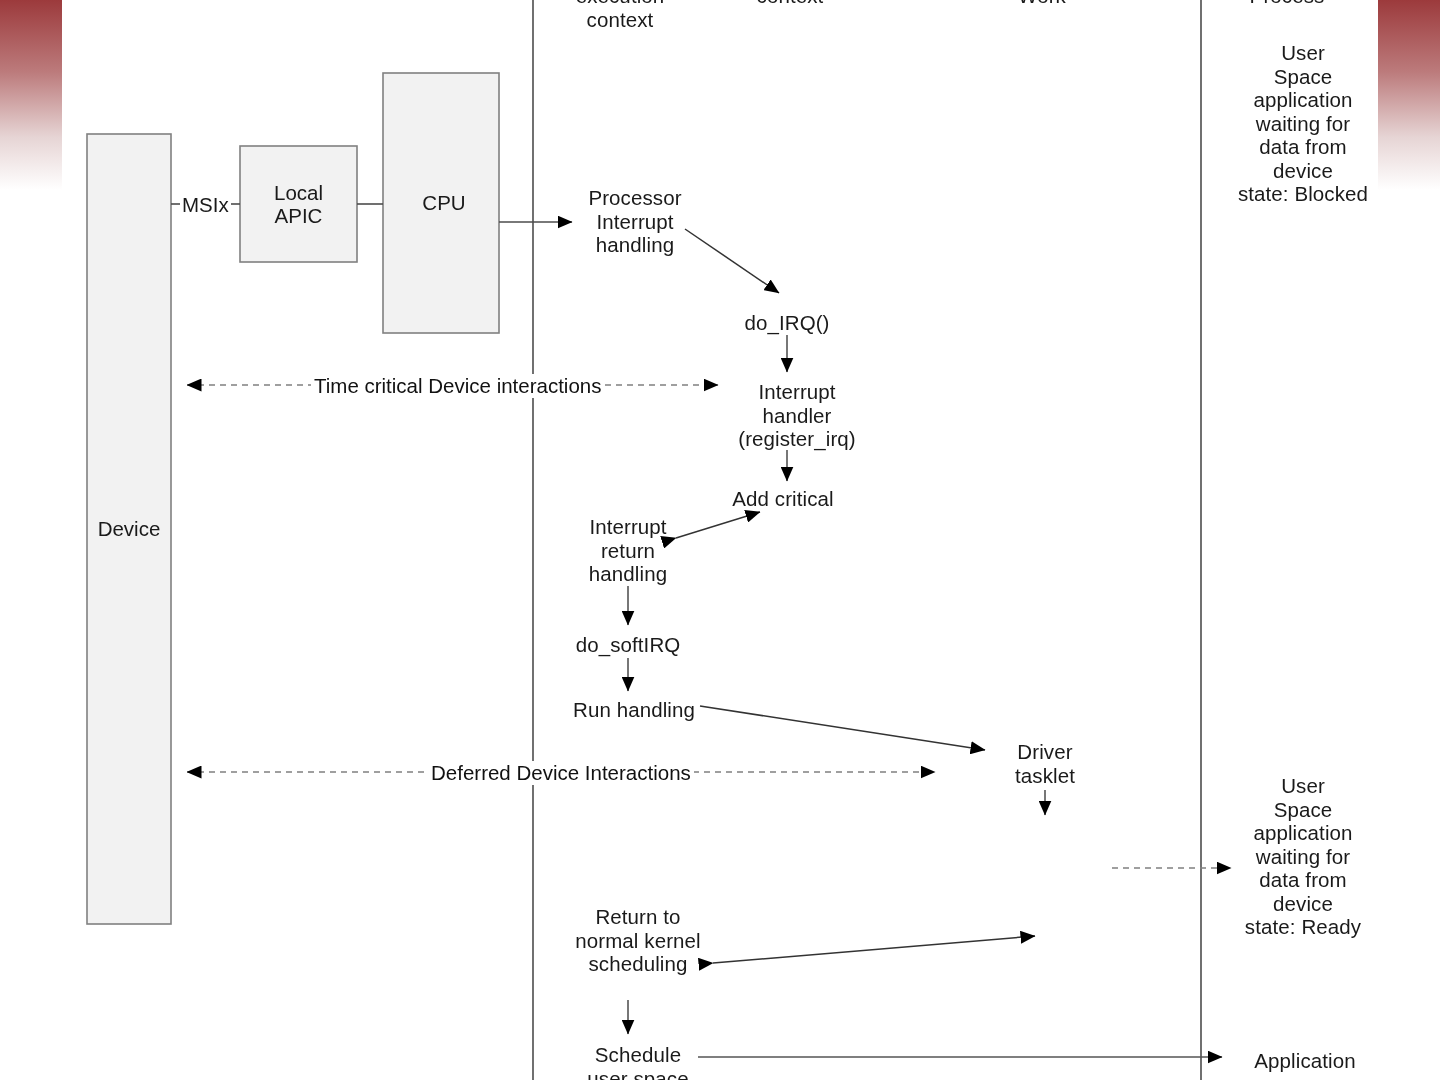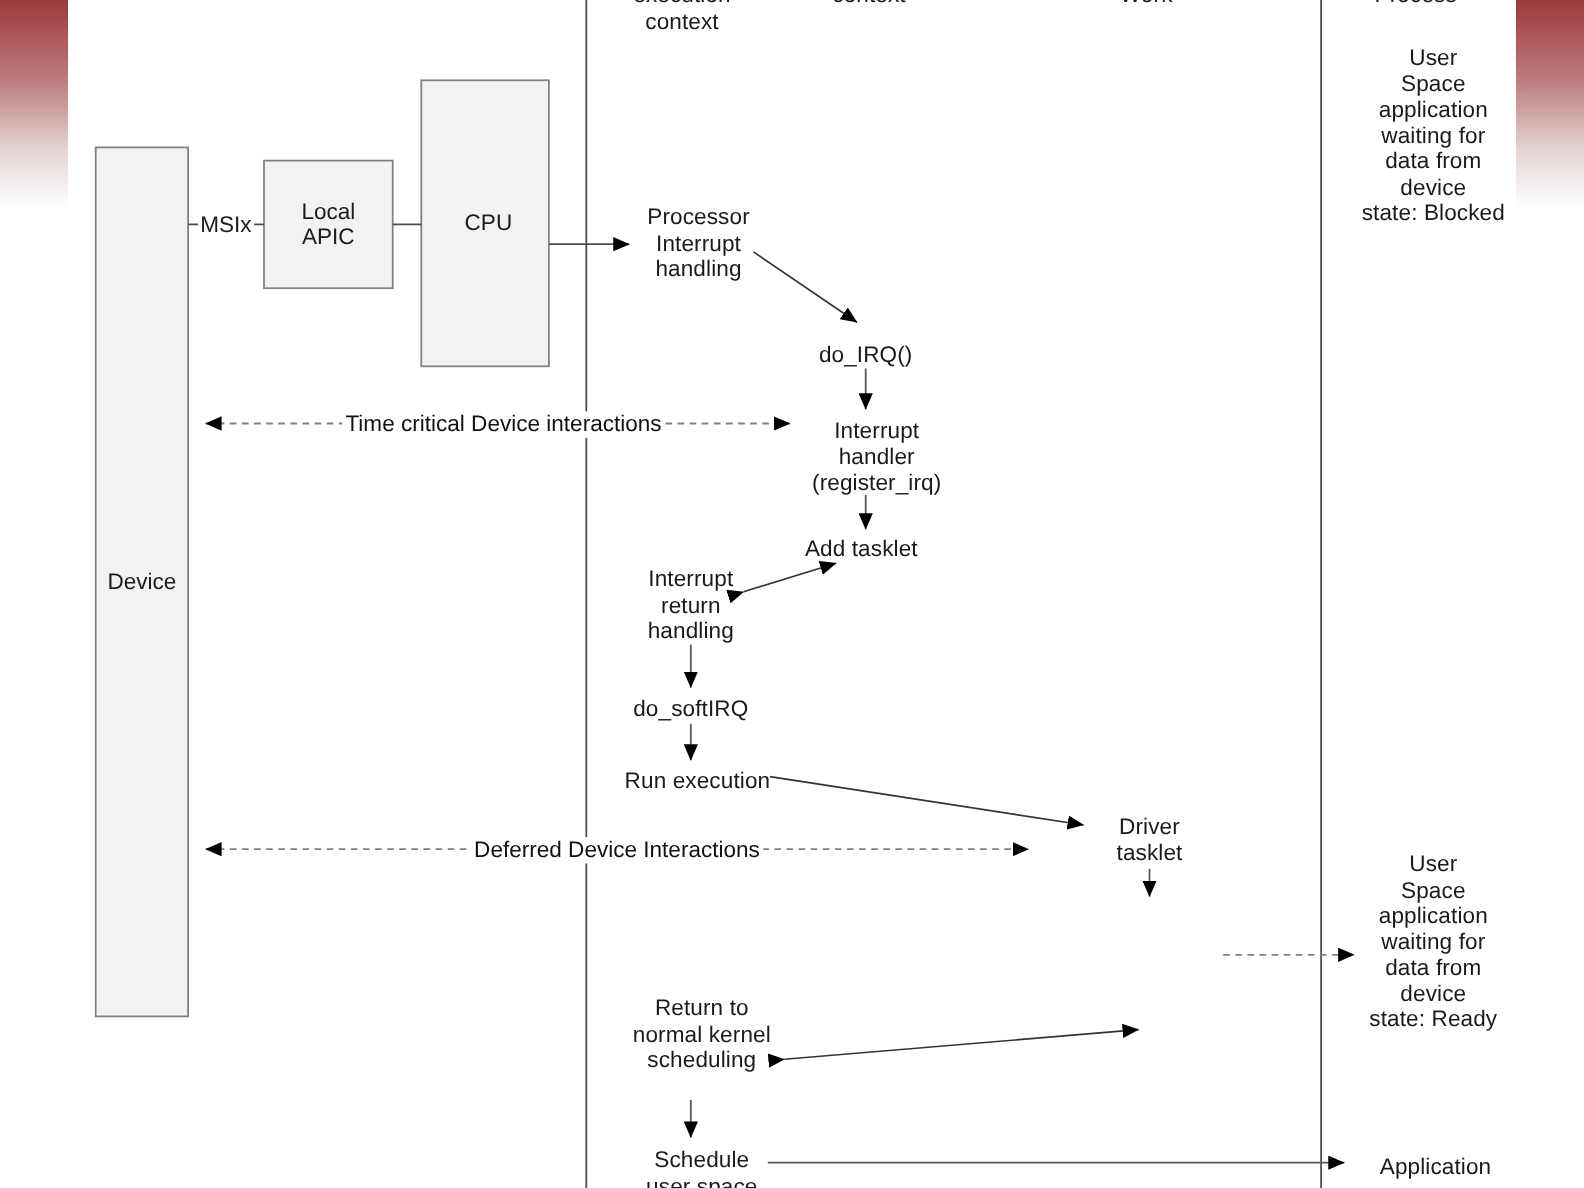--- a/index.html
+++ b/index.html
@@ -159,26 +159,26 @@
 
   <div class="smalltag" style="left:180px;top:193px;text-align:center;">MSIx</div>
 
   <div class="node" style="left:555px;top:186px;width:160px;">Processor
 Interrupt
 handling</div>
   <div class="node" style="left:707px;top:311px;width:160px;">do_IRQ()</div>
   <div class="node" style="left:697px;top:380px;width:200px;">Interrupt
 handler
 (register_irq)</div>
-  <div class="node" style="left:703px;top:487px;width:160px;">Add tasklet</div>
+  <div class="node" style="left:703px;top:487px;width:160px;">Add critical</div>
   <div class="node" style="left:548px;top:515px;width:160px;">Interrupt
 return
 handling</div>
   <div class="node" style="left:548px;top:633px;width:160px;">do_softIRQ</div>
-  <div class="node" style="left:554px;top:698px;width:160px;">Run execution</div>
+  <div class="node" style="left:554px;top:698px;width:160px;">Run handling</div>
   <div class="node" style="left:965px;top:740px;width:160px;">Driver
 tasklet</div>
   <div class="node" style="left:548px;top:905px;width:180px;">Return to
 normal kernel
 scheduling</div>
   <div class="node" style="left:558px;top:1043px;width:160px;">Schedule
 user space</div>
 
   <div class="node" style="left:1217px;top:41px;width:172px;">User
 Space

